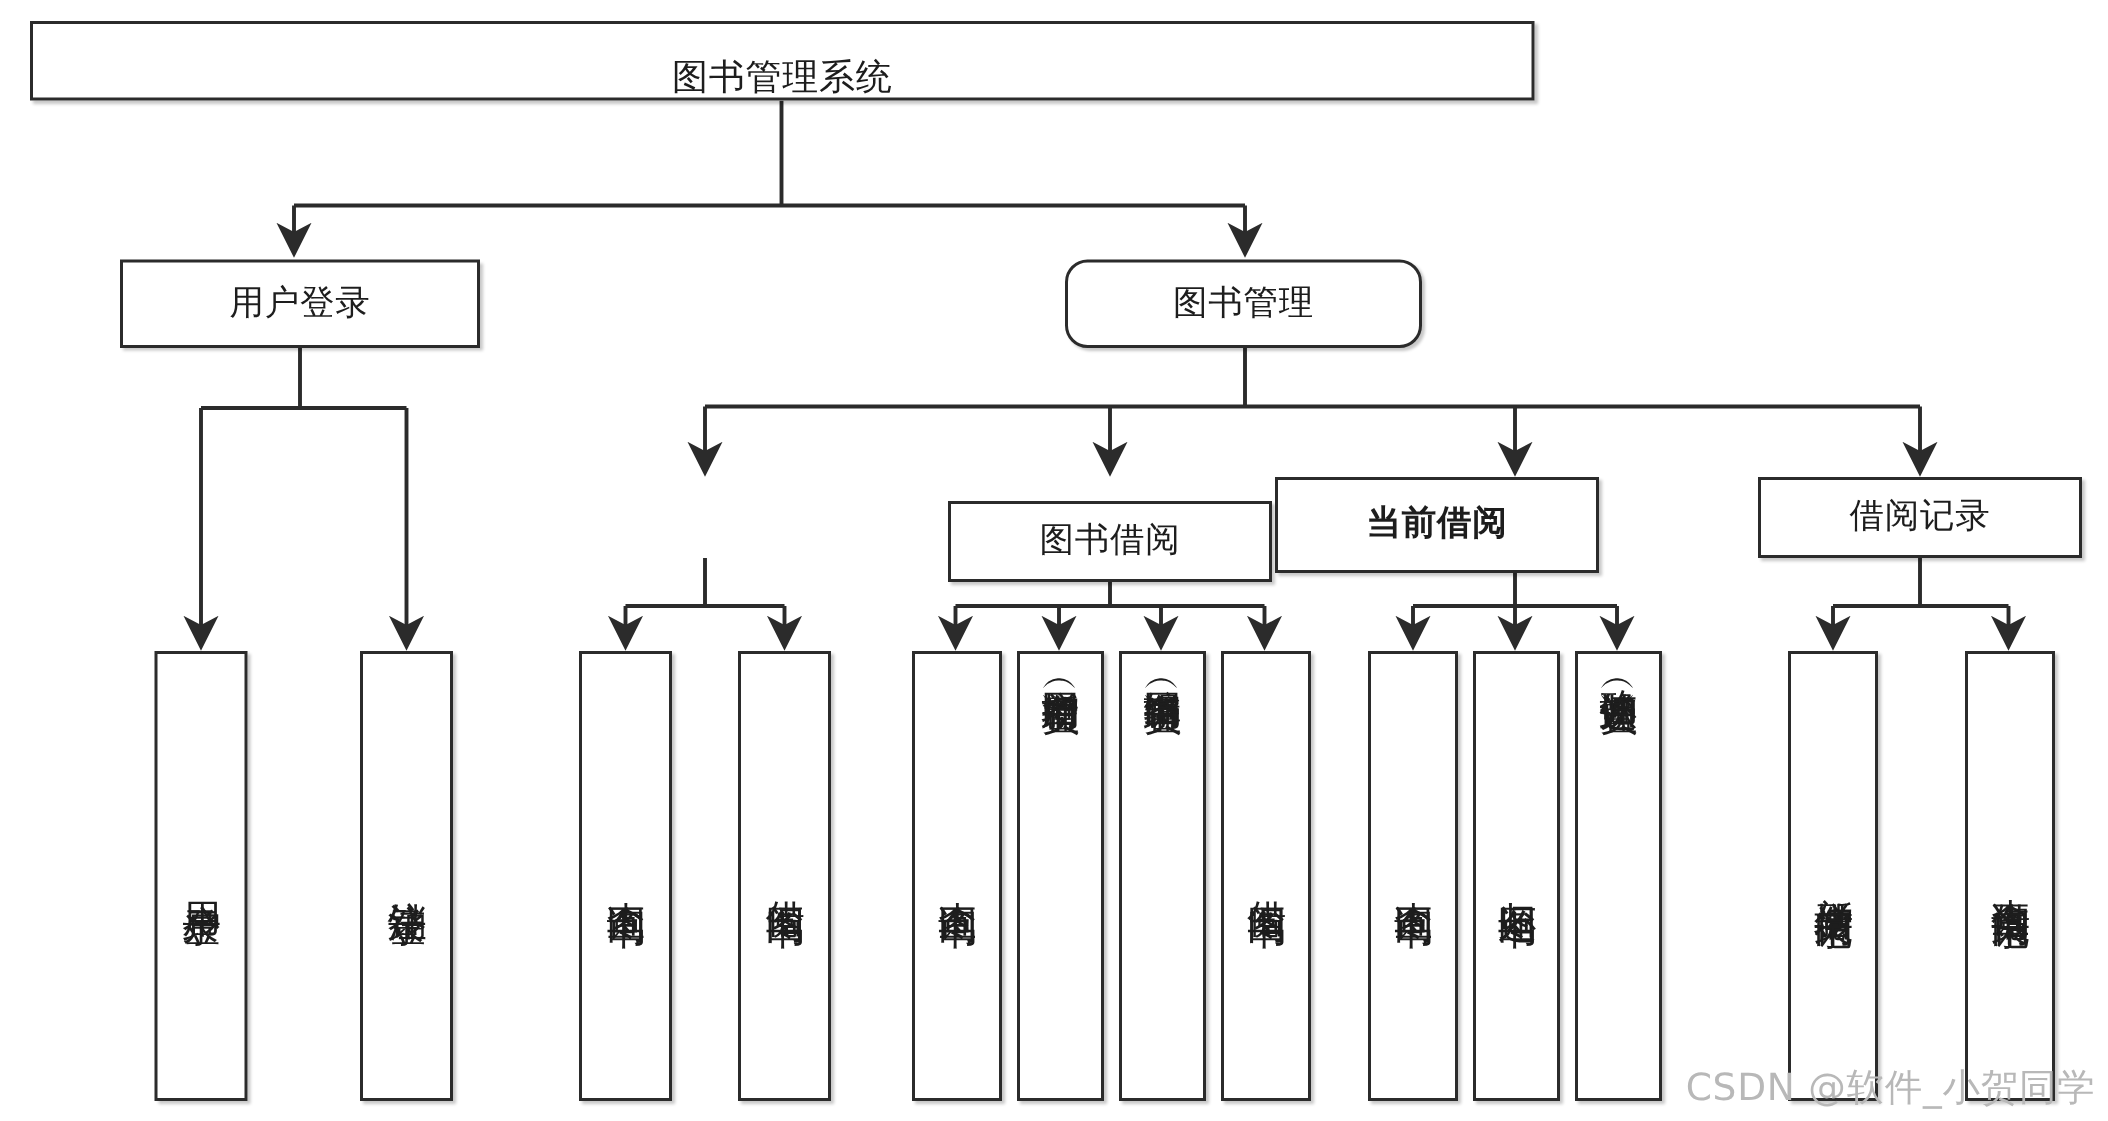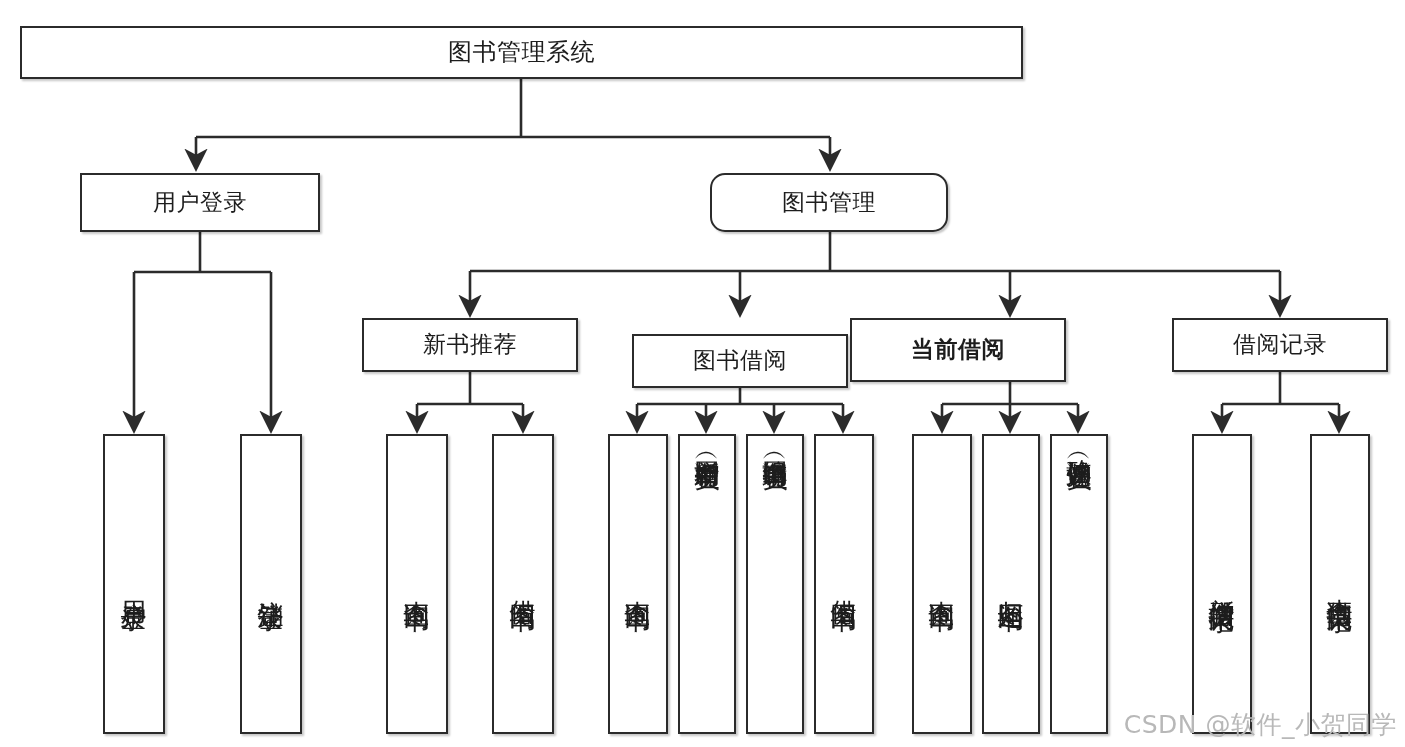--- a/index.html
+++ b/index.html
@@ -132,34 +132,31 @@
       <path d="M 1010 404 L 1010 430" marker-end="url(#arrow)"></path>
       <path d="M 1078 404 L 1078 430" marker-end="url(#arrow)"></path>
 
       <path d="M 1280 372 L 1280 404"></path>
       <path d="M 1222 404 L 1339 404"></path>
       <path d="M 1222 404 L 1222 430" marker-end="url(#arrow)"></path>
       <path d="M 1339 404 L 1339 430" marker-end="url(#arrow)"></path>
     </g>
   </svg>
 
-  <div class="node-box root horizontal" style="left:20px; top:26px; width:1003px; height:53px;">
+  <div class="node-box root horizontal" style="left:20px; top:14px; width:1003px; height:53px;align-items:flex-end;">
     <span class="node-label">图书管理系统</span>
   </div>
 
   <div class="node-box horizontal" style="left:80px; top:173px; width:240px; height:59px;">
     <span class="node-label">用户登录</span>
   </div>
   <div class="node-box horizontal" style="left:710px; top:173px; width:238px; height:59px;border-radius:15px;">
     <span class="node-label">图书管理</span>
   </div>
 
-  <div class="node-box horizontal" style="left:362px; top:318px; width:216px; height:54px;">
-    <span class="node-label">新书推荐</span>
-  </div>
   <div class="node-box horizontal" style="left:632px; top:334px; width:216px; height:54px;">
     <span class="node-label">图书借阅</span>
   </div>
   <div class="node-box horizontal" style="left:850px; top:318px; width:216px; height:64px;font-weight:bold;">
     <span class="node-label">当前借阅</span>
   </div>
   <div class="node-box horizontal" style="left:1172px; top:318px; width:216px; height:54px;">
     <span class="node-label">借阅记录</span>
   </div>
 

